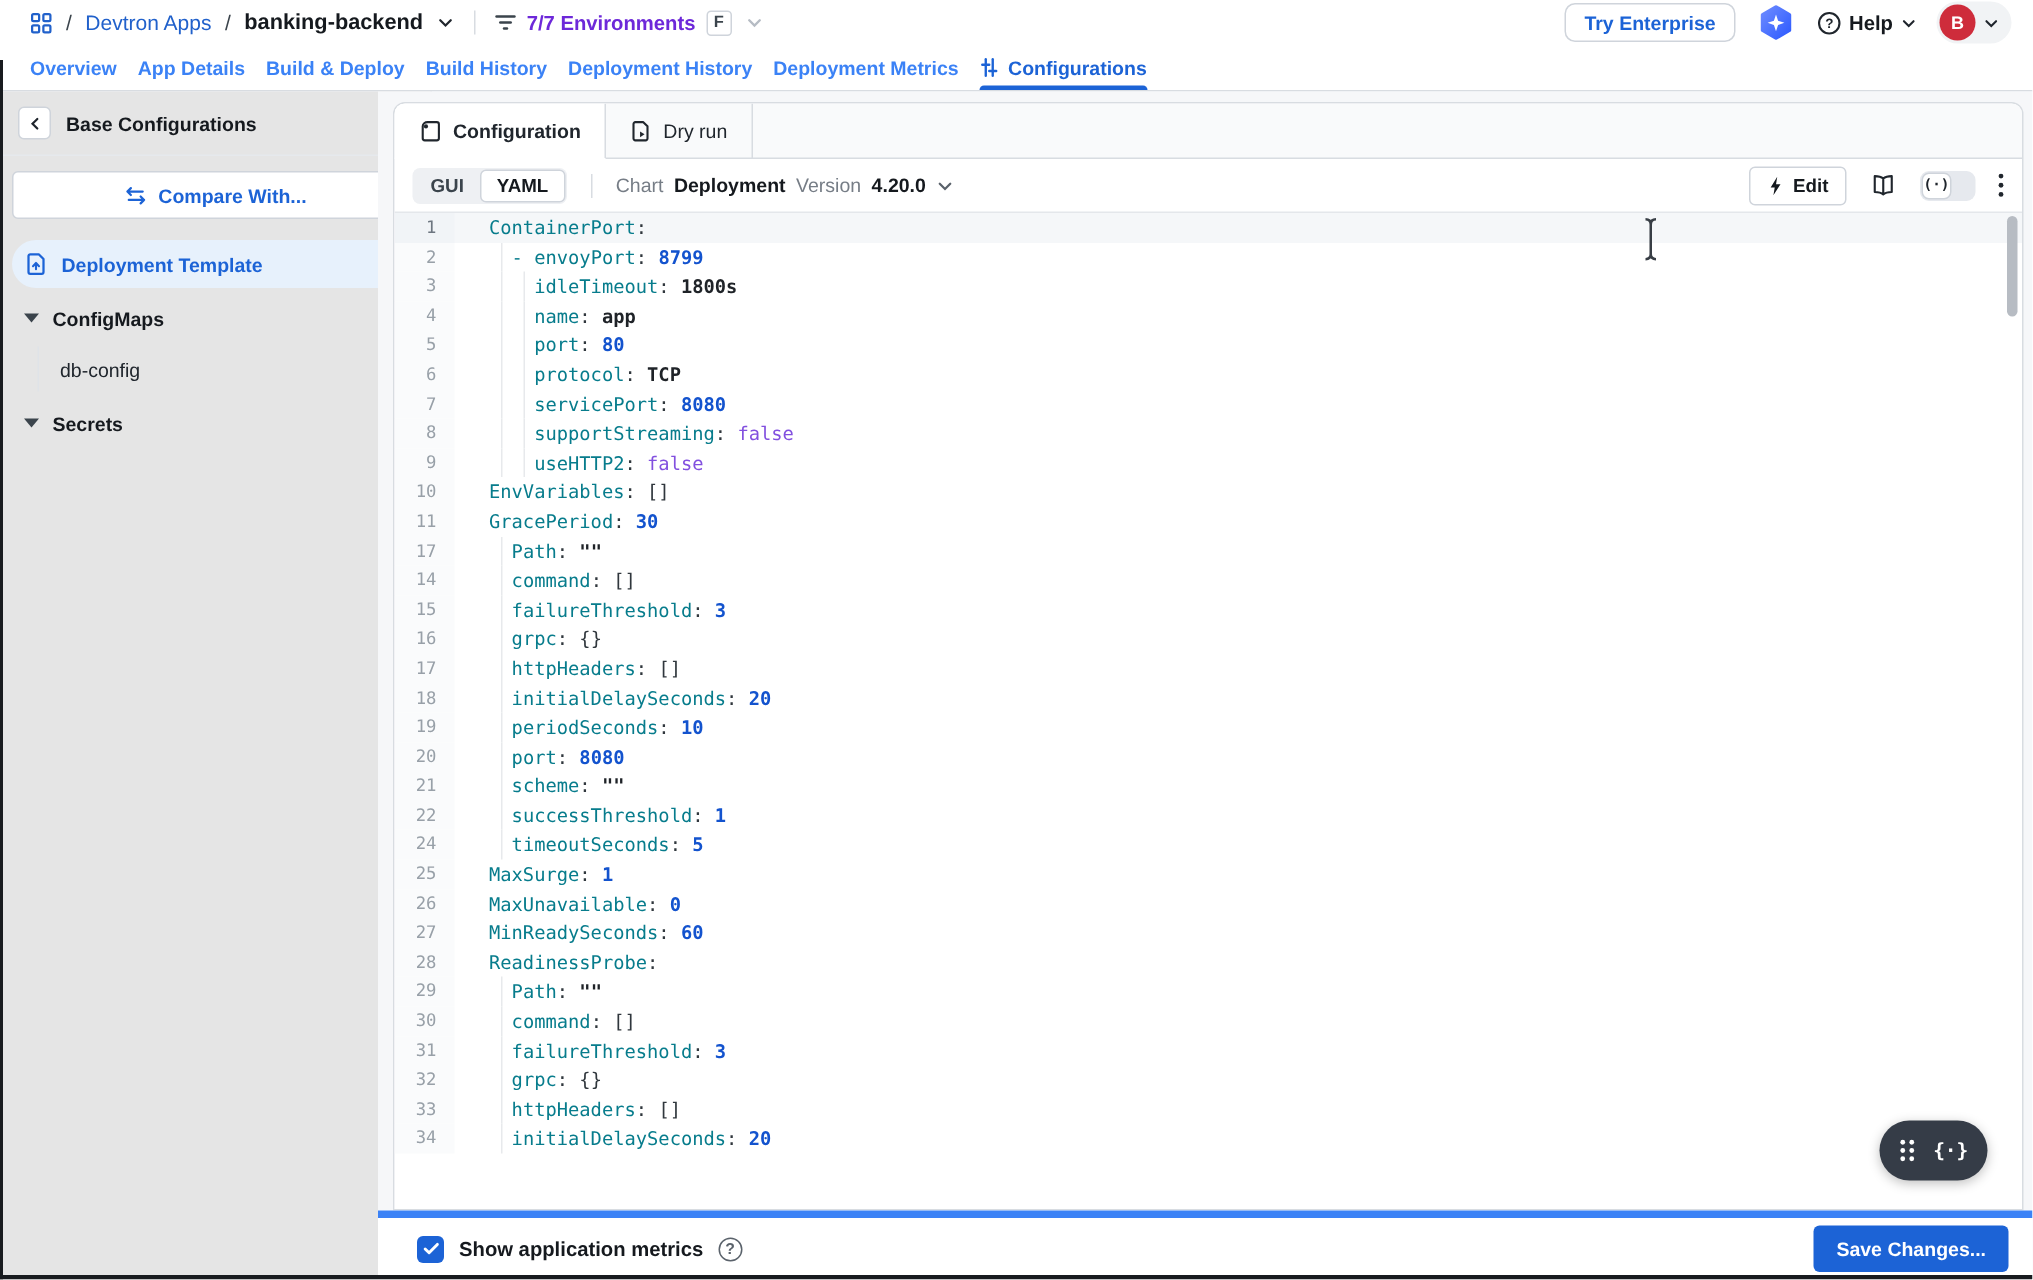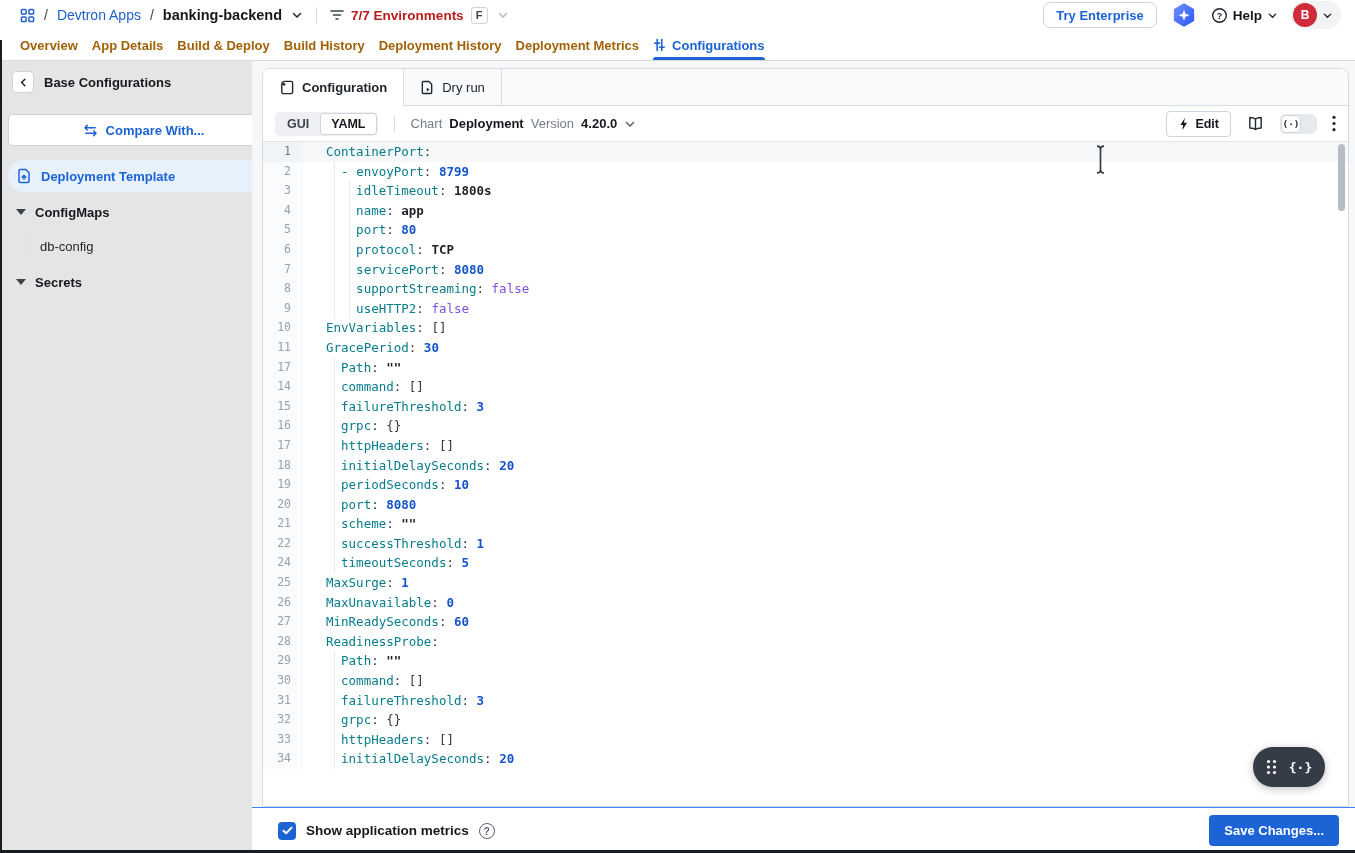--- a/index.html
+++ b/index.html
@@ -13,38 +13,38 @@
 
   
   .topbar { position:absolute; top:0; left:0; right:0; height:30px;
     display:flex; align-items:center; padding:0 14px 0 20px; gap:9px; background:#fff; }
   .crumb-sep { color:#3b444c; font-size:14px; }
   .crumb-link { color:var(--link); font-size:14px; text-decoration:none; cursor:pointer; }
   .crumb-app { font-size:14.5px; font-weight:700; color:#15191e; }
   .icon-btn { background:none; border:none; cursor:pointer; display:flex; align-items:center; }
   .vdiv { width:1px; height:16px; background:#d8dce1; margin:0 4px; }
   .env { display:flex; align-items:center; gap:7px; cursor:pointer; }
-  .env-label { font-size:13.5px; font-weight:700; color:#b91c1c; }
+  .env-label { font-size:13.5px; font-weight:700; color:#6d28d9; }
   .env-badge { min-width:17px; height:17px; border:1px solid #cfd4db; border-radius:3px;
     font-size:11px; font-weight:700; color:#3b444c; display:flex; align-items:center; justify-content:center; padding:0 3px; background:#fff; }
   .top-right { margin-left:auto; display:flex; align-items:center; gap:13px; }
   .try-ent { height:26px; padding:0 12px; background:#fff; border:1px solid #cfd4db; border-radius:7px;
     color:var(--accent); font-weight:700; font-size:13px; cursor:pointer; font-family:inherit; }
   .help { display:flex; align-items:center; gap:5px; cursor:pointer; }
   .help-label { font-size:13.5px; font-weight:700; color:#15191e; }
   .avatar-pill { display:flex; align-items:center; gap:5px; background:#f1f3f5; border-radius:15px;
     padding:2px 8px 2px 2px; cursor:pointer; border:none; }
   .avatar { width:24px; height:24px; border-radius:50%; background:var(--avatar-red); color:#fff;
     font-size:12px; font-weight:700; display:flex; align-items:center; justify-content:center; }
 
   
   .app-nav { position:absolute; top:30px; left:0; right:0; height:31px; background:#fff;
     border-bottom:1px solid #d8dce1; display:flex; align-items:stretch; gap:14px; padding:0 20px; }
   .app-nav .tab { position:relative; display:flex; align-items:center; gap:6px;
-    font-size:13px; font-weight:600; color:#a16207; cursor:pointer; white-space:nowrap; }
+    font-size:13px; font-weight:600; color:#3b82f6; cursor:pointer; white-space:nowrap; }
   .app-nav .tab.active { color:var(--accent); }
   .app-nav .tab.active::after { content:""; position:absolute; left:0; right:0; bottom:0;
     height:3px; background:var(--accent); border-radius:3px 3px 0 0; }
 
   
   .sidebar { position:absolute; top:61px; left:0; bottom:0; width:288px; background:#e5e5e5;
     border-right:1px solid #d8dce1; }
   .side-head { height:43px; display:flex; align-items:center; gap:10px; padding:0 12px;
     border-bottom:1px solid #e6e9ed; }
   .back-btn { width:22px; height:22px; border:1px solid #cfd4db; border-radius:4px; background:#fff;
@@ -114,21 +114,21 @@
   .tk-br { color:#30373d; }
   .tk-n { color:var(--c-num); font-weight:bold; }
   .tk-s { color:var(--c-str); font-weight:bold; }
   .tk-b { color:var(--c-bool); }
   .sb-thumb { position:absolute; right:3px; top:2px; width:7px; height:67px; border-radius:4px;
     background:#b7bcc3; cursor:pointer; }
   .ibeam { position:absolute; left:830px; top:2px; pointer-events:none; }
 
   
   .bottombar { position:absolute; left:0; right:0; bottom:0; height:46px; background:#fff;
-    border-top:1px solid #3b82f6; display:flex; align-items:center; padding:0 16px 0 26px; gap:10px; }
+    border-top:5px solid #3b82f6; display:flex; align-items:center; padding:0 16px 0 26px; gap:10px; }
   .cbx { width:18px; height:18px; border-radius:4px; background:var(--accent);
     display:flex; align-items:center; justify-content:center; cursor:pointer; border:none; }
   .cbx-label { font-size:13.5px; font-weight:700; color:#15191e; }
   .qmark { width:16px; height:16px; border-radius:50%; border:1.4px solid #5a626b; color:#5a626b;
     font-size:10.5px; font-weight:700; display:flex; align-items:center; justify-content:center;
     background:none; cursor:pointer; }
   .save-btn { margin-left:auto; height:31px; padding:0 15px; background:var(--save); color:#fff;
     border:none; border-radius:4px; font-size:13px; font-weight:700; cursor:pointer; font-family:inherit; }
 
   

